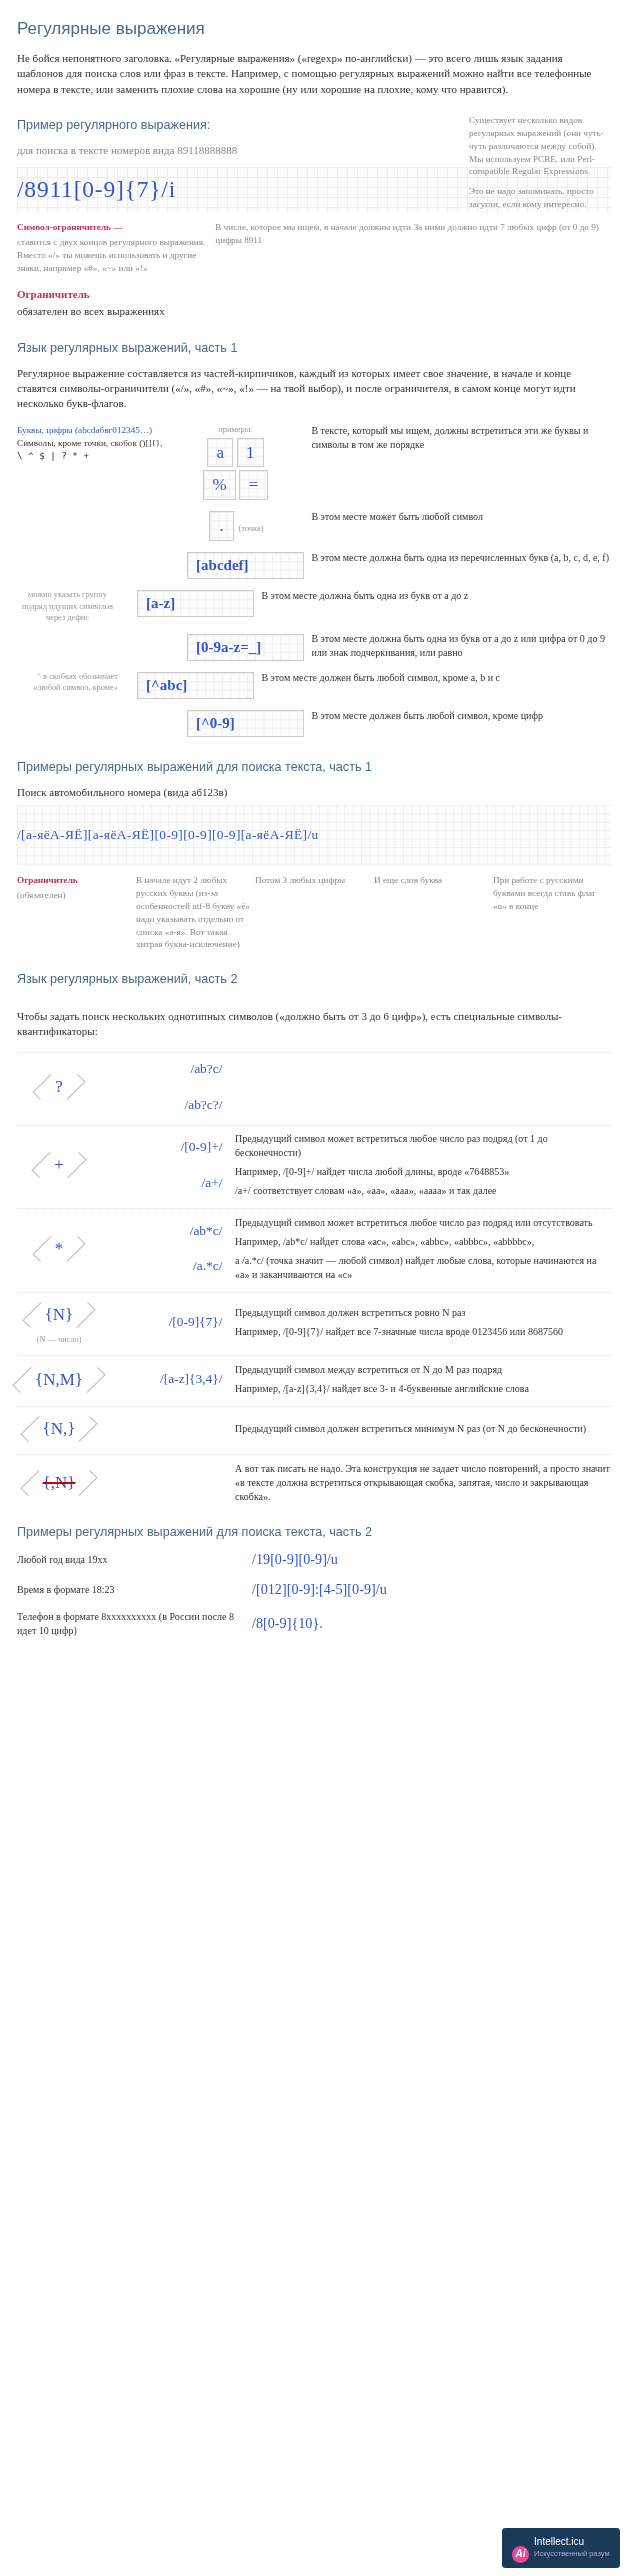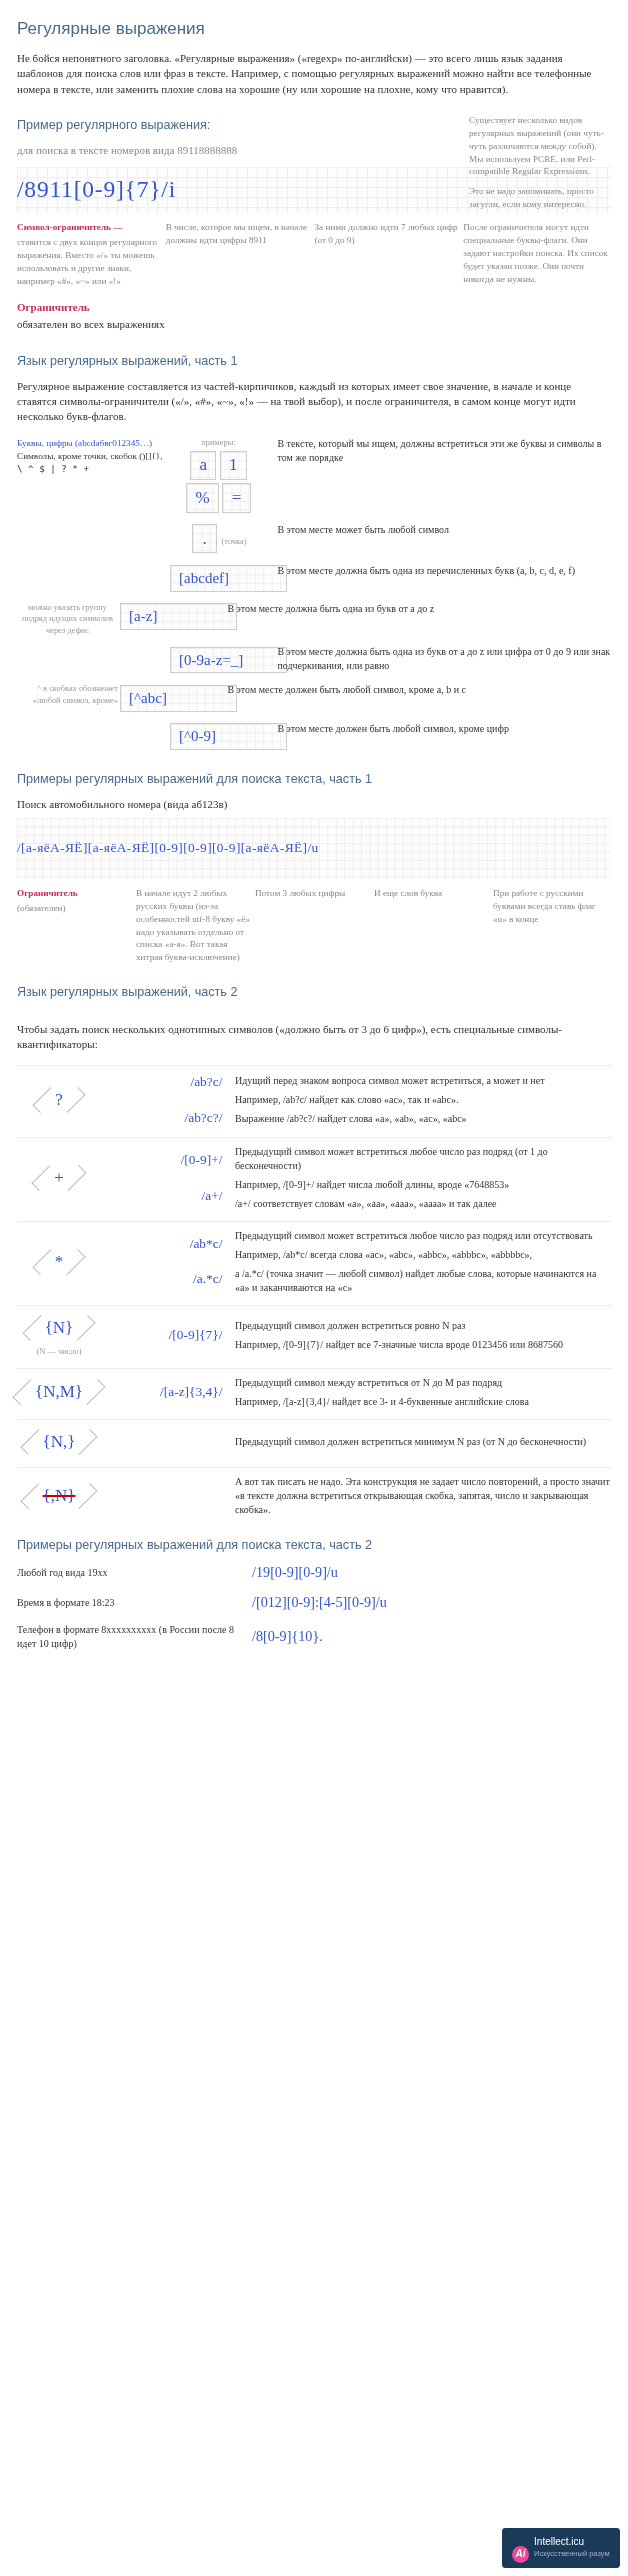--- a/index.html
+++ b/index.html
@@ -51,42 +51,42 @@
   .annotations {
     display: flex;
     gap: 1px;
     margin: 8.4px 0 12.6px 0;
     font-size: 9.2px;
     color: #888;
   }
   .ann { flex: 1; }
   .ann-title { color: #c02f5a; font-weight: bold; display: block; margin-bottom: 1.7px; }
   .part1-intro { margin-bottom: 12.6px; }
-  .lang-row { display: flex; align-items: flex-start; margin-bottom: 8.4px; }
+  .lang-row { display: flex; align-items: flex-start; margin-bottom: 8.4px; gap: 17px; }
   .lang-left { width: 151px; font-size: 9.2px; }
   .blue-link { color: #3355cc; }
   .lang-left .mono { font-family: monospace; }
   .lang-mid { width: 101px; text-align: center; }
   .lang-right { flex: 1; font-size: 10px; padding-left: 8.4px; }
   .sym-box {
     display: inline-block;
     font-family: 'Comic Sans MS', cursive;
     font-size: 17px;
     color: #3355cc;
     border: 0.8px solid #ccc;
     padding: 1.7px 8.4px;
     margin: 1.7px;
     background: linear-gradient(#eee 0.8px, transparent 0.8px) 0 0,
                 linear-gradient(90deg, #eee 0.8px, transparent 0.8px) 0 0;
     background-size: 8.4px 8.4px;
     background-color: #fdfdfd;
     min-width: 25px;
     text-align: center;
   }
-  .sym-box.wide { min-width: 117px; text-align: left; font-size: 15px;}
+  .sym-box.wide { min-width: 117px; text-align: left; font-size: 15px; font-weight: bold;}
   .sym-box.dot { font-size: 17px; min-width: 25px;}
   .gray-explain { color: #999; width: 101px; font-size: 8.4px; }
   .long-regex {
     font-family: 'Comic Sans MS', cursive;
     font-size: 13.4px;
     color: #3355cc;
     letter-spacing: 0.4px;
     padding: 21px 0;
     background: linear-gradient(#eee 0.8px, transparent 0.8px) 0 0,
                 linear-gradient(90deg, #eee 0.8px, transparent 0.8px) 0 0;
@@ -140,21 +140,20 @@
   <p>Существует несколько видов регулярных выражений (они чуть-чуть различаются между собой). Мы используем PCRE, или Perl-compatible Regular Expressions.</p>
   <p>Это не надо запоминать, просто загугли, если кому интересно.</p>
 </div>
 <h2>Пример регулярного выражения:</h2>
 <p class="subtitle">для поиска в тексте номеров вида 89118888888</p>
 <div class="big-regex">/8911[0-9]{7}/i</div>
 <div class="annotations">
   <div class="ann"><span class="ann-title">Символ-ограничитель —</span><span>ставится с двух концов регулярного выражения. Вместо «/» ты можешь использовать и другие знаки, например «#», «~» или «!»</span></div>
   <div class="ann">В числе, которое мы ищем, в начале должны идти цифры 8911</div>
   <div class="ann">За ними должно идти 7 любых цифр (от 0 до 9)</div>
-  <div class="ann">После ограничителя могут идти специальные буквы-флаги. Они задают настройки поиска. Их список будет указан позже. Они почти никогда не нужны.</div>
 </div>
 <p><span class="ann-title">Ограничитель</span> <span>обязателен во всех выражениях</span></p>
 <div style="clear:both"></div>
 
 <h2>Язык регулярных выражений, часть 1</h2>
 <p class="part1-intro">Регулярное выражение составляется из частей-кирпичиков, каждый из которых имеет свое значение, в начале и конце ставятся символы-ограничители («/», «#», «~», «!» — на твой выбор), и после ограничителя, в самом конце могут идти несколько букв-флагов.</p>
 
 <div class="lang-row">
   <div class="lang-left">
     <span class="blue-link">Буквы, цифры (abcdабвг012345…)</span><br>
@@ -218,25 +217,20 @@
 
 <h2>Язык регулярных выражений, часть 2</h2>
 <p class="part2-intro">Чтобы задать поиск нескольких однотипных символов («должно быть от 3 до 6 цифр»), есть специальные символы-квантификаторы:</p>
 <div id="quant-container">
     <div class="quant-row">
       <div class="quant-left"><span class="quant-box">?</span></div>
       <div class="quant-ex">
         <div class="ex-regex">/ab?c/</div>
         <div class="ex-regex" style="margin-top: 17px;">/ab?c?/</div>
       </div>
-      <div class="quant-desc">
-        <p>Идущий перед знаком вопроса символ может встретиться, а может и нет</p>
-        <p style="margin-top: 5px;">Например, /ab?c/ найдет как слово «ac», так и «abc».</p>
-        <p style="margin-top: 5px;">Выражение /ab?c?/ найдет слова «a», «ab», «ac», «abc»</p>
-      </div>
     </div>
     <div class="quant-row">
       <div class="quant-left"><span class="quant-box">+</span></div>
       <div class="quant-ex">
         <div class="ex-regex">/[0-9]+/</div>
         <div class="ex-regex" style="margin-top: 17px;">/a+/</div>
       </div>
       <div class="quant-desc">
         <p>Предыдущий символ может встретиться любое число раз подряд (от 1 до бесконечности)</p>
         <p style="margin-top: 5px;">Например, /[0-9]+/ найдет числа любой длины, вроде «7648853»</p>
@@ -244,21 +238,21 @@
       </div>
     </div>
     <div class="quant-row">
       <div class="quant-left"><span class="quant-box">*</span></div>
       <div class="quant-ex">
         <div class="ex-regex">/ab*c/</div>
         <div class="ex-regex" style="margin-top: 17px;">/a.*c/</div>
       </div>
       <div class="quant-desc">
         <p>Предыдущий символ может встретиться любое число раз подряд или отсутствовать</p>
-        <p style="margin-top: 5px;">Например, /ab*c/ всегда слова «ac», «abc», «abbc», «abbbc», «abbbbc»,</p>
+        <p style="margin-top: 5px;">Например, /ab*c/ найдет слова «ac», «abc», «abbc», «abbbc», «abbbbc»,</p>
         <p style="margin-top: 5px;">а /a.*c/ (точка значит — любой символ) найдет любые слова, которые начинаются на «a» и заканчиваются на «c»</p>
       </div>
     </div>
     <div class="quant-row">
       <div class="quant-left"><span class="quant-box">{N}</span><div style="font-size: 8.4px; color: rgb(153, 153, 153); margin-top: 3.4px;">(N — число)</div></div>
       <div class="quant-ex">
         <div class="ex-regex">/[0-9]{7}/</div>
       </div>
       <div class="quant-desc">
         <p>Предыдущий символ должен встретиться ровно N раз</p>

